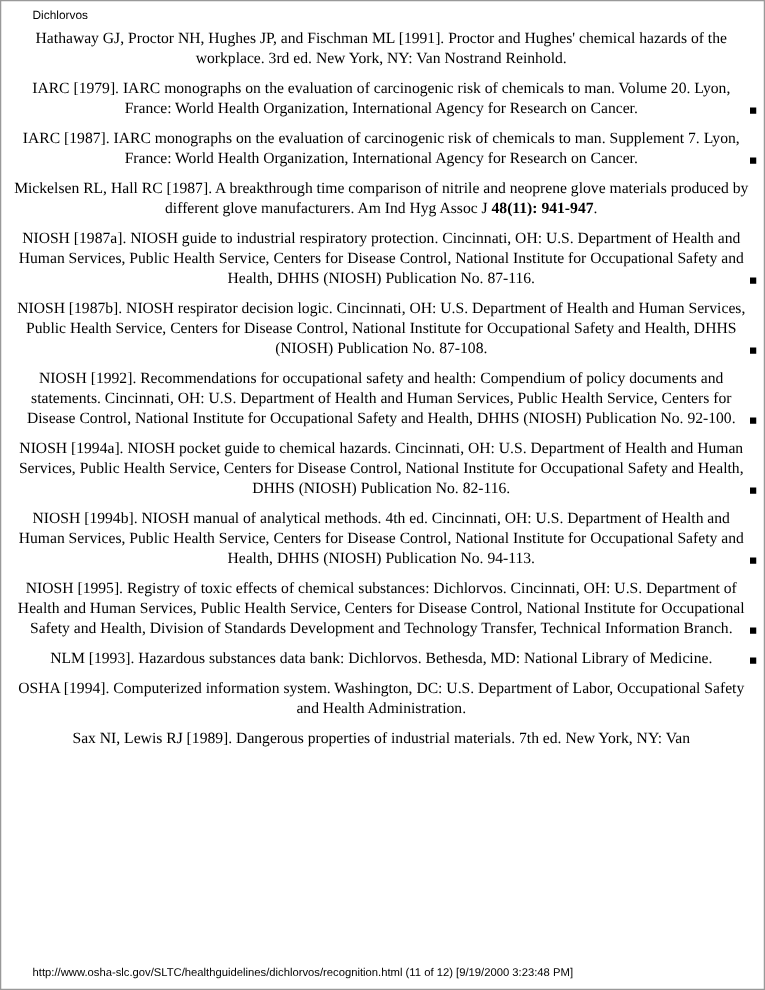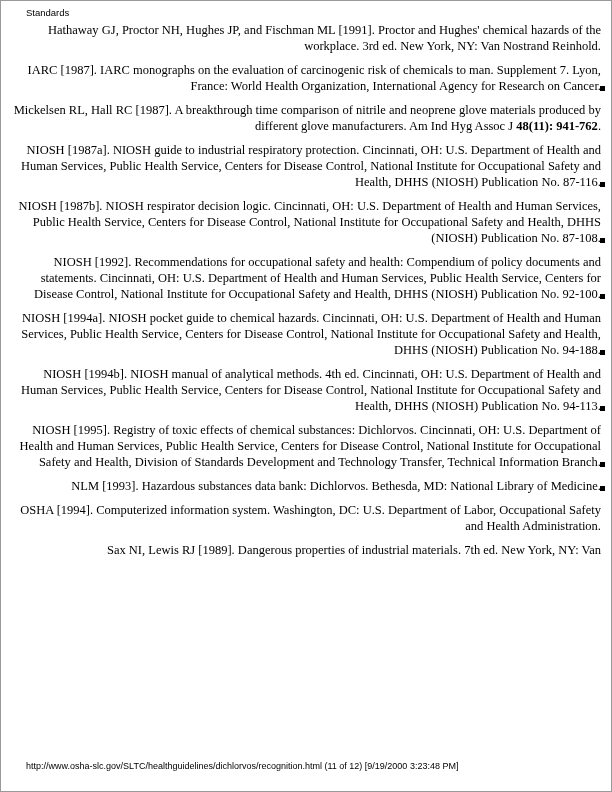--- a/index.html
+++ b/index.html
@@ -31,57 +31,58 @@
     position: absolute;
     top: 21px;
     left: 8px;
     width: 592px;
   }
   p.ref {
     position: relative;
     margin: 0 0 8px 0;
     font-size: 12.5px;
     line-height: 16px;
-    text-align: right;
+    text-align: center;
   }
   p.ref .bold {
     font-weight: bold;
   }
   .marker {
     position: absolute;
     right: -4px;
     bottom: 3px;
     width: 5px;
     height: 5px;
     background: #000000;
   }
   .page-footer {
     position: absolute;
     left: 25px;
-    bottom: 20px;
+    bottom: 8px;
     font-family: "Liberation Sans", sans-serif;
     font-size: 9px;
     color: #000;
     white-space: nowrap;
   }
 </style>
 </head>
 <body>
 
 <div class="page">
-  <div class="page-header">Standards</div>
+  <div class="page-header">Dichlorvos</div>
 
   <div class="refs" id="refs">
       <p class="ref"><span>Hathaway GJ, Proctor NH, Hughes JP, and Fischman ML [1991]. Proctor and Hughes' chemical hazards of the workplace. 3rd ed. New York, NY: Van Nostrand Reinhold.</span></p>
+      <p class="ref"><span>IARC [1979]. IARC monographs on the evaluation of carcinogenic risk of chemicals to man. Volume 20. Lyon, France: World Health Organization, International Agency for Research on Cancer.</span><span class="marker" style="background: rgb(0, 0, 0);"></span></p>
       <p class="ref"><span>IARC [1987]. IARC monographs on the evaluation of carcinogenic risk of chemicals to man. Supplement 7. Lyon, France: World Health Organization, International Agency for Research on Cancer.</span><span class="marker" style="background: rgb(0, 0, 0);"></span></p>
-      <p class="ref"><span>Mickelsen RL, Hall RC [1987]. A breakthrough time comparison of nitrile and neoprene glove materials produced by different glove manufacturers. Am Ind Hyg Assoc J </span><span class="bold">48(11): 941-762</span><span>.</span></p>
+      <p class="ref"><span>Mickelsen RL, Hall RC [1987]. A breakthrough time comparison of nitrile and neoprene glove materials produced by different glove manufacturers. Am Ind Hyg Assoc J </span><span class="bold">48(11): 941-947</span><span>.</span></p>
       <p class="ref"><span>NIOSH [1987a]. NIOSH guide to industrial respiratory protection. Cincinnati, OH: U.S. Department of Health and Human Services, Public Health Service, Centers for Disease Control, National Institute for Occupational Safety and Health, DHHS (NIOSH) Publication No. 87-116.</span><span class="marker" style="background: rgb(0, 0, 0);"></span></p>
       <p class="ref"><span>NIOSH [1987b]. NIOSH respirator decision logic. Cincinnati, OH: U.S. Department of Health and Human Services, Public Health Service, Centers for Disease Control, National Institute for Occupational Safety and Health, DHHS (NIOSH) Publication No. 87-108.</span><span class="marker" style="background: rgb(0, 0, 0);"></span></p>
       <p class="ref"><span>NIOSH [1992]. Recommendations for occupational safety and health: Compendium of policy documents and statements. Cincinnati, OH: U.S. Department of Health and Human Services, Public Health Service, Centers for Disease Control, National Institute for Occupational Safety and Health, DHHS (NIOSH) Publication No. 92-100.</span><span class="marker" style="background: rgb(0, 0, 0);"></span></p>
-      <p class="ref"><span>NIOSH [1994a]. NIOSH pocket guide to chemical hazards. Cincinnati, OH: U.S. Department of Health and Human Services, Public Health Service, Centers for Disease Control, National Institute for Occupational Safety and Health, DHHS (NIOSH) Publication No. 94-188.</span><span class="marker" style="background: rgb(0, 0, 0);"></span></p>
+      <p class="ref"><span>NIOSH [1994a]. NIOSH pocket guide to chemical hazards. Cincinnati, OH: U.S. Department of Health and Human Services, Public Health Service, Centers for Disease Control, National Institute for Occupational Safety and Health, DHHS (NIOSH) Publication No. 82-116.</span><span class="marker" style="background: rgb(0, 0, 0);"></span></p>
       <p class="ref"><span>NIOSH [1994b]. NIOSH manual of analytical methods. 4th ed. Cincinnati, OH: U.S. Department of Health and Human Services, Public Health Service, Centers for Disease Control, National Institute for Occupational Safety and Health, DHHS (NIOSH) Publication No. 94-113.</span><span class="marker" style="background: rgb(0, 0, 0);"></span></p>
       <p class="ref"><span>NIOSH [1995]. Registry of toxic effects of chemical substances: Dichlorvos. Cincinnati, OH: U.S. Department of Health and Human Services, Public Health Service, Centers for Disease Control, National Institute for Occupational Safety and Health, Division of Standards Development and Technology Transfer, Technical Information Branch.</span><span class="marker" style="background: rgb(0, 0, 0);"></span></p>
       <p class="ref"><span>NLM [1993]. Hazardous substances data bank: Dichlorvos. Bethesda, MD: National Library of Medicine.</span><span class="marker" style="background: rgb(0, 0, 0);"></span></p>
       <p class="ref"><span>OSHA [1994]. Computerized information system. Washington, DC: U.S. Department of Labor, Occupational Safety and Health Administration.</span></p>
       <p class="ref"><span>Sax NI, Lewis RJ [1989]. Dangerous properties of industrial materials. 7th ed. New York, NY: Van</span></p>
     </div>
 
   <div class="page-footer">http://www.osha-slc.gov/SLTC/healthguidelines/dichlorvos/recognition.html (11 of 12) [9/19/2000 3:23:48 PM]</div>
 </div>
 

